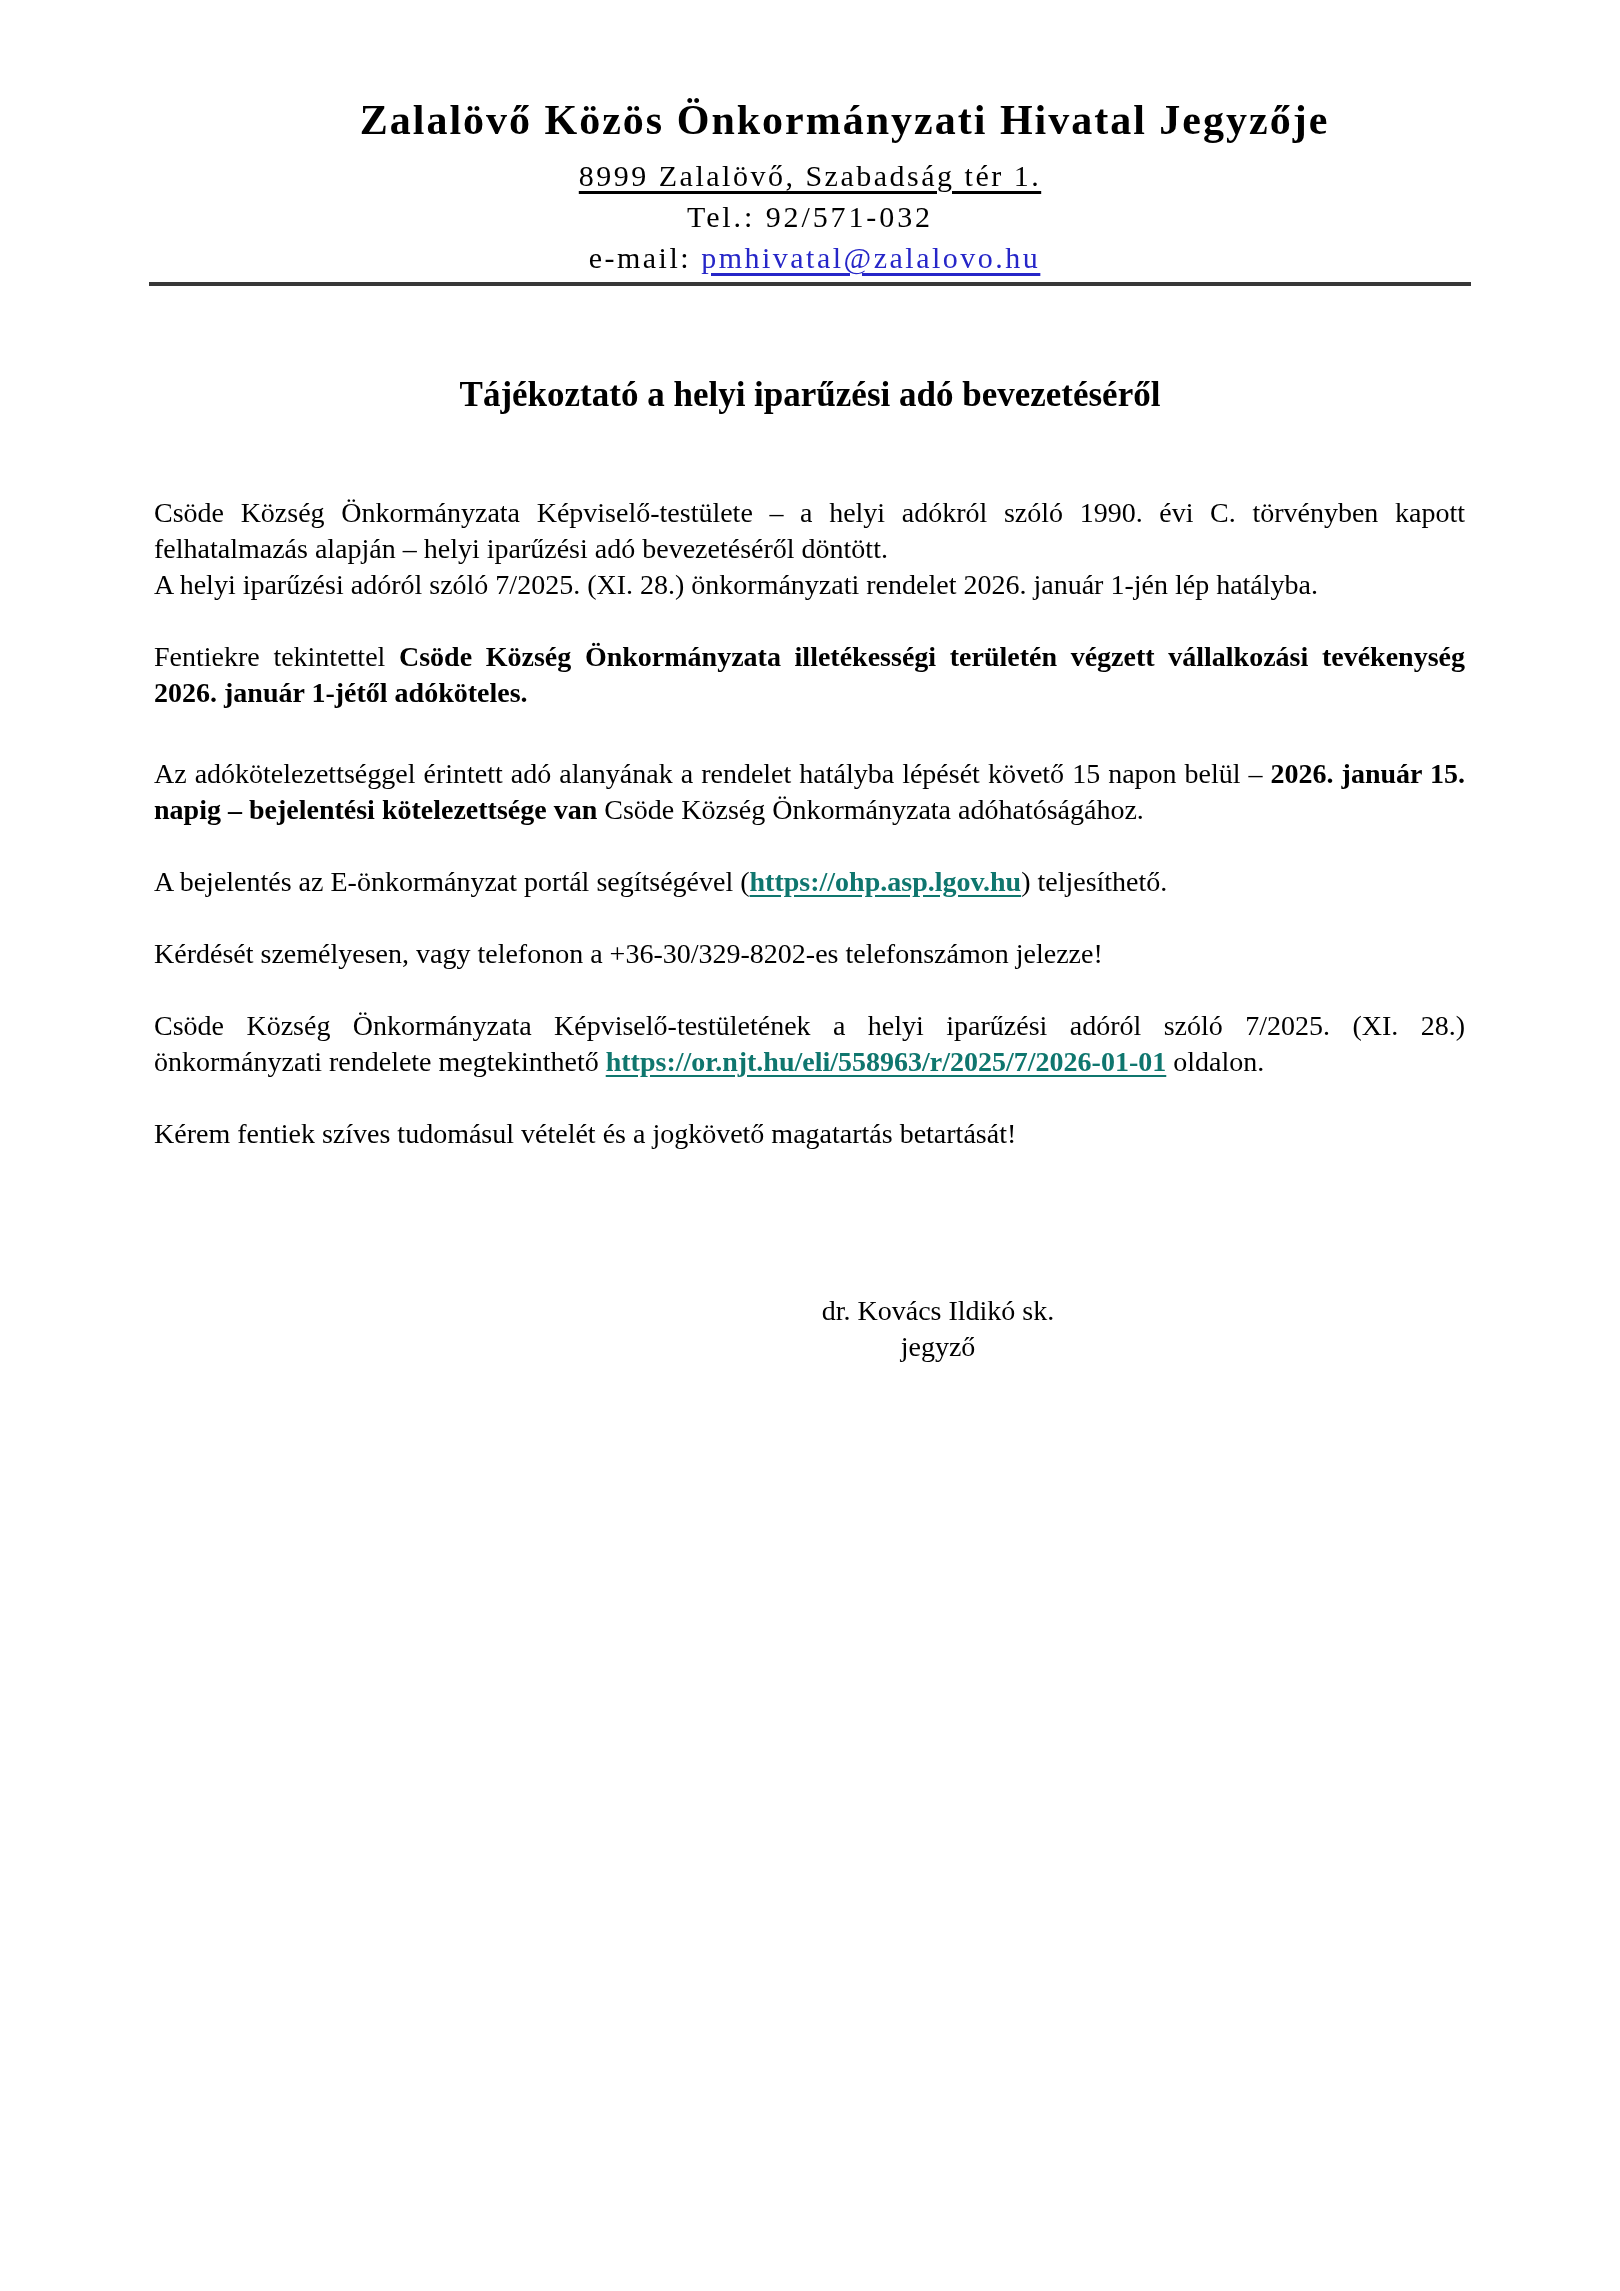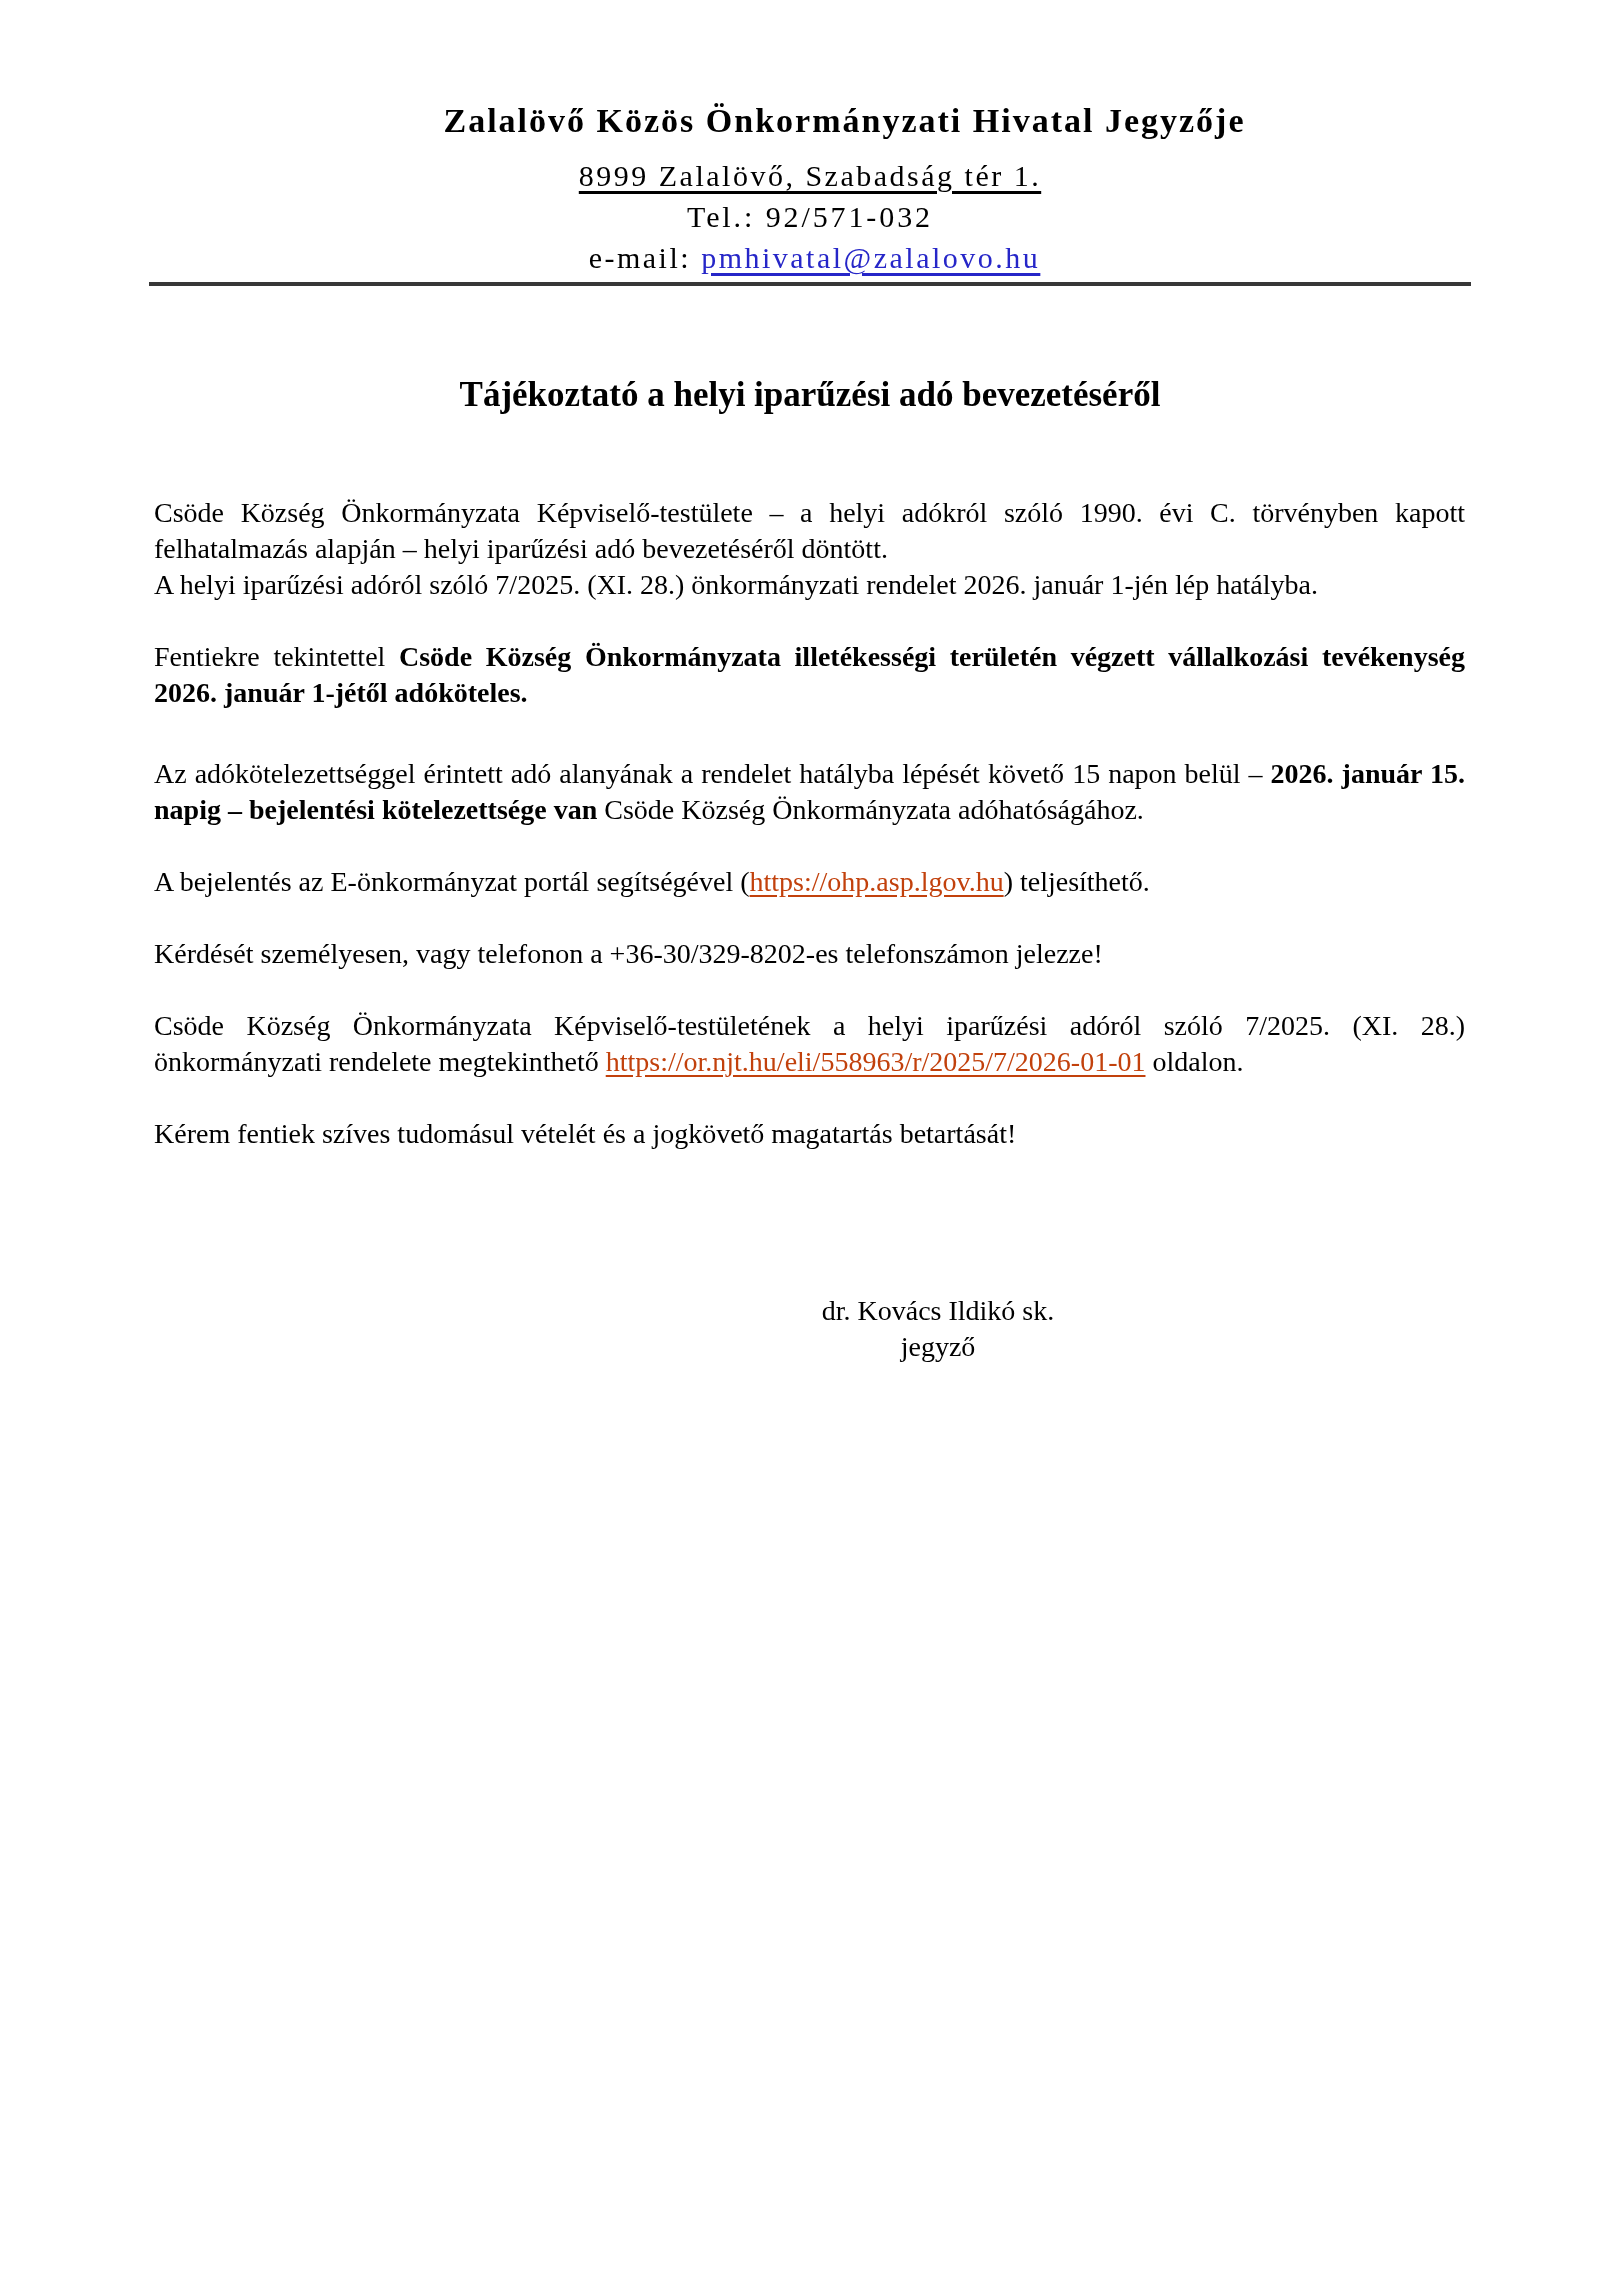--- a/index.html
+++ b/index.html
@@ -12,21 +12,21 @@
     font-family: "Liberation Serif", "DejaVu Serif", serif;
     overflow: hidden;
     box-sizing: border-box;
   }
 
   
   .letterhead { padding-top: 86px; text-align: center; }
   .org-name {
     margin: 0;
     padding-left: 69px;             
-    font-size: 34px;
+    font-size: 42px;
     font-weight: bold;
     letter-spacing: 2px;
     line-height: 69px;
     white-space: nowrap;
   }
   .head-line {
     margin: 0;
     font-size: 30px;
     line-height: 41px;
     white-space: nowrap;
@@ -55,21 +55,21 @@
     margin: 0 155px 0 154px;
     font-size: 28px;
     line-height: 36px;
     text-align: justify;
   }
   .content p { margin: 0; }
   .p-first { margin-top: 78px !important; }
   .p-std   { margin-top: 36px !important; }
   .p-gap   { margin-top: 45px !important; }
   .bold { font-weight: bold; }
-  .doc-link { color: #c2410c; text-decoration: underline; text-underline-offset: 3.9px; cursor: pointer; }
+  .doc-link { color: #0f766e; text-decoration: underline; text-underline-offset: 3.9px; cursor: pointer; font-weight: bold; }
 
   
   .signature {
     margin-top: 141px;
     padding-left: 257px;            
     text-align: center;
     font-size: 28px;
     line-height: 36px;
   }
   .signature div { margin: 0; }

